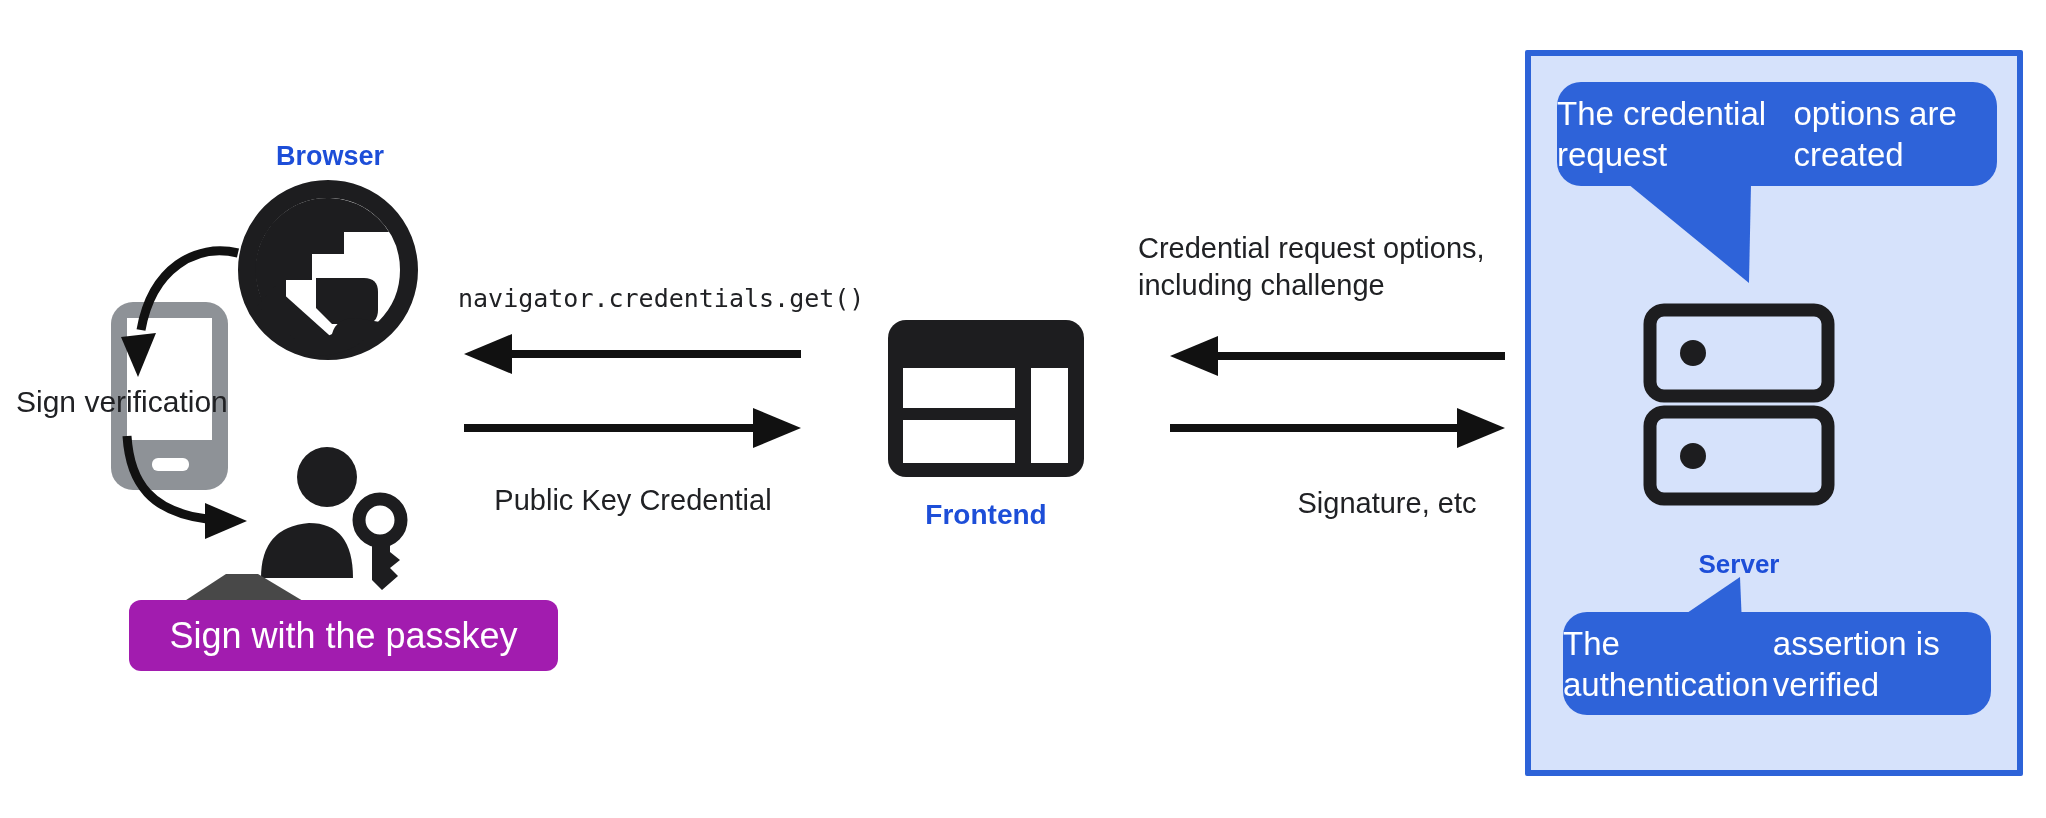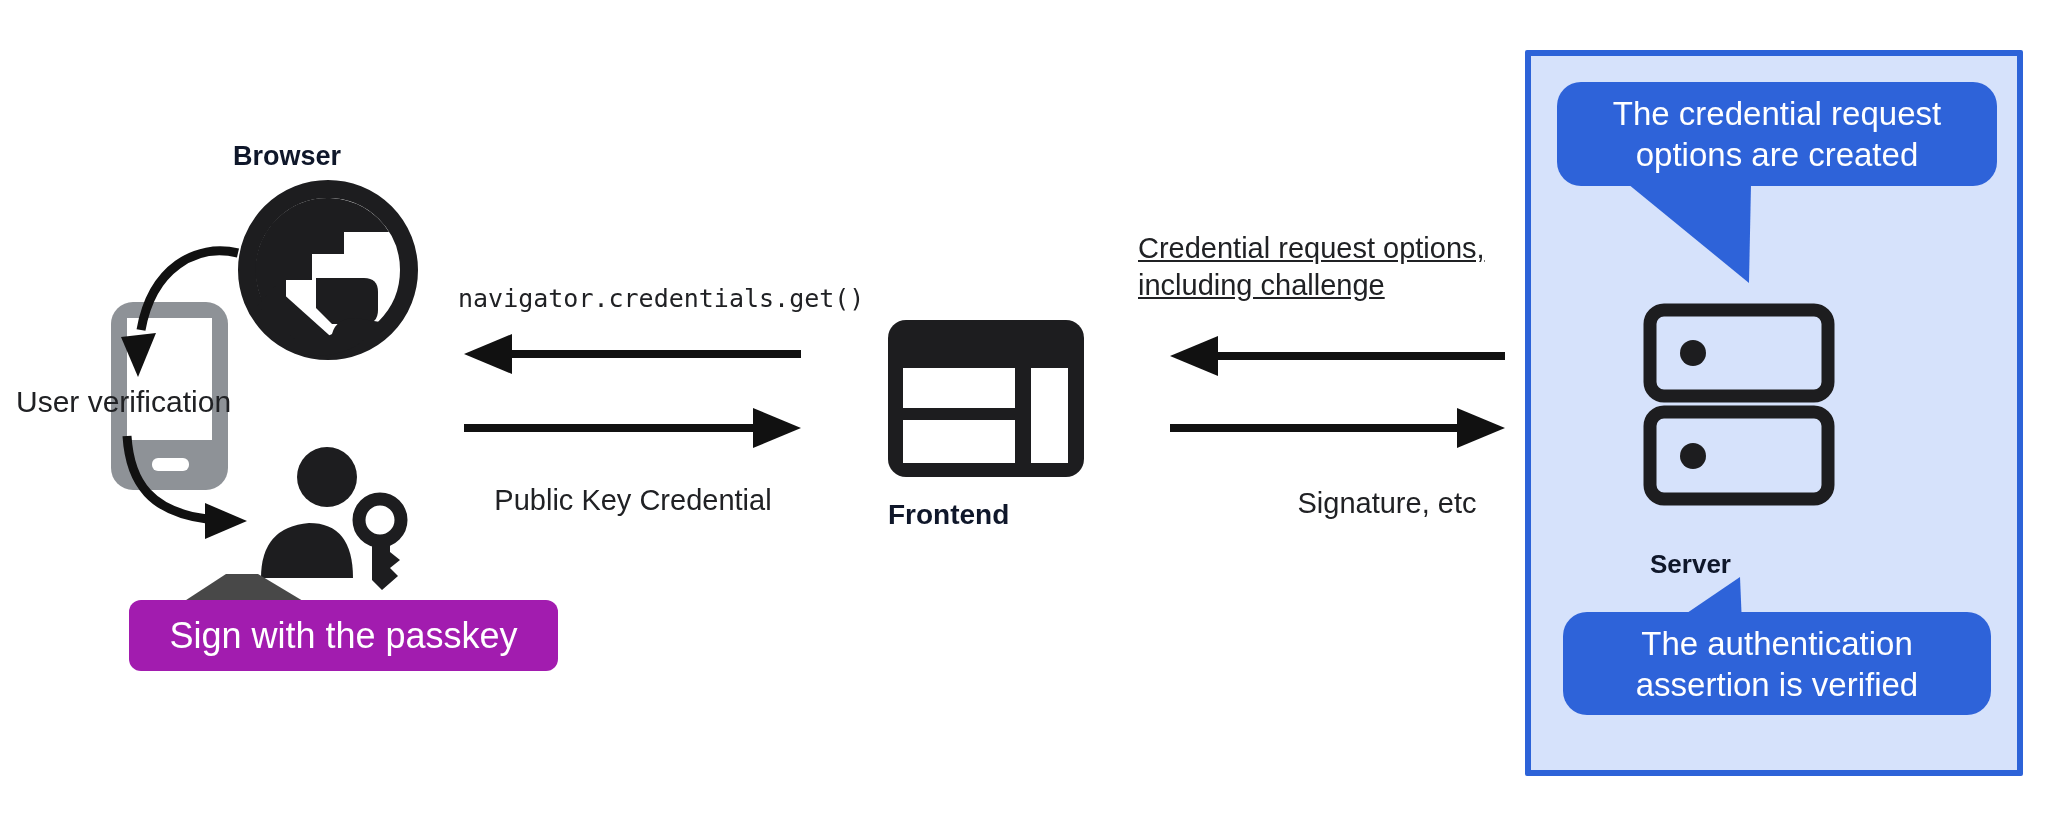--- a/index.html
+++ b/index.html
@@ -16,45 +16,45 @@
     left:1525px;top:50px;
     width:498px;height:726px;
     box-sizing:border-box;
     border:6px solid #2d63d8;
     background:#d6e2fb;
     border-radius:2px;
     z-index:1;
   }
   #gfx{position:absolute;left:0;top:0;width:2046px;height:818px;z-index:2;}
   .txt{position:absolute;z-index:3;white-space:nowrap;}
-  .actor-label{font-weight:bold;font-size:27px;color:#0f172a;}
+  .actor-label{font-weight:bold;font-size:27px;text-align:center;color:#1d4ed8;}
   .msg{font-size:29px;color:#202124;}
   .center{text-align:center;}
   #browser-label{left:233px;top:141px;width:194px;}
   #user-verification{left:16px;top:385px;font-size:30px;}
   #code-label{
     left:458px;top:266px;
     font-family:"DejaVu Sans Mono", monospace;
     font-size:25px;color:#202124;margin-top:18px;
   }
   #pkc-label{left:464px;top:484px;width:338px;}
   #frontend-label{left:888px;top:499px;width:196px;font-size:28px;}
-  #cro-label{left:1138px;top:230px;line-height:37px;text-decoration:underline;}
+  #cro-label{left:1138px;top:230px;line-height:37px;}
   #signature-label{left:1219px;top:487px;width:336px;text-align:center;}
   #server-label{left:1650px;top:519px;width:178px;font-size:26px;margin-top:30px;}
   #sign-tooltip{
     position:absolute;z-index:3;
     left:129px;top:600px;width:429px;height:71px;
     border-radius:12px;
     display:flex;align-items:center;justify-content:center;
     color:#ffffff;font-size:36px;
   }
   .callout{
     position:absolute;z-index:3;
-    display:flex;flex-direction:column;align-items:center;justify-content:center;
+    display:flex;flex-direction:row;align-items:center;justify-content:center;
     color:#ffffff;font-size:33px;line-height:41px;
     border-radius:24px;
   }
   #callout-created{left:1557px;top:82px;width:440px;height:104px;}
   #callout-verified{left:1563px;top:612px;width:428px;height:103px;}
 </style>
 </head>
 <body>
 
 <div class="canvas">
@@ -131,21 +131,21 @@
     <g>
       <rect x="1650" y="310" width="178" height="86" rx="14" fill="none" stroke="#1d1d1f" stroke-width="13"></rect>
       <circle cx="1693" cy="353" r="13" fill="#1d1d1f"></circle>
       <rect x="1650" y="412" width="178" height="87" rx="14" fill="none" stroke="#1d1d1f" stroke-width="13"></rect>
       <circle cx="1693" cy="456" r="13" fill="#1d1d1f"></circle>
     </g>
   </svg>
 
   <div id="browser-label" class="txt actor-label">Browser</div>
 
-  <div id="user-verification" class="txt">User verification</div>
+  <div id="user-verification" class="txt">Sign verification</div>
 
   <div id="code-label" class="txt">navigator.credentials.get()</div>
 
   <div id="pkc-label" class="txt msg center">Public Key Credential</div>
 
   <div id="frontend-label" class="txt actor-label">Frontend</div>
 
   <div id="cro-label" class="txt msg">
     <div>Credential request options,</div>
     <div>including challenge</div>

